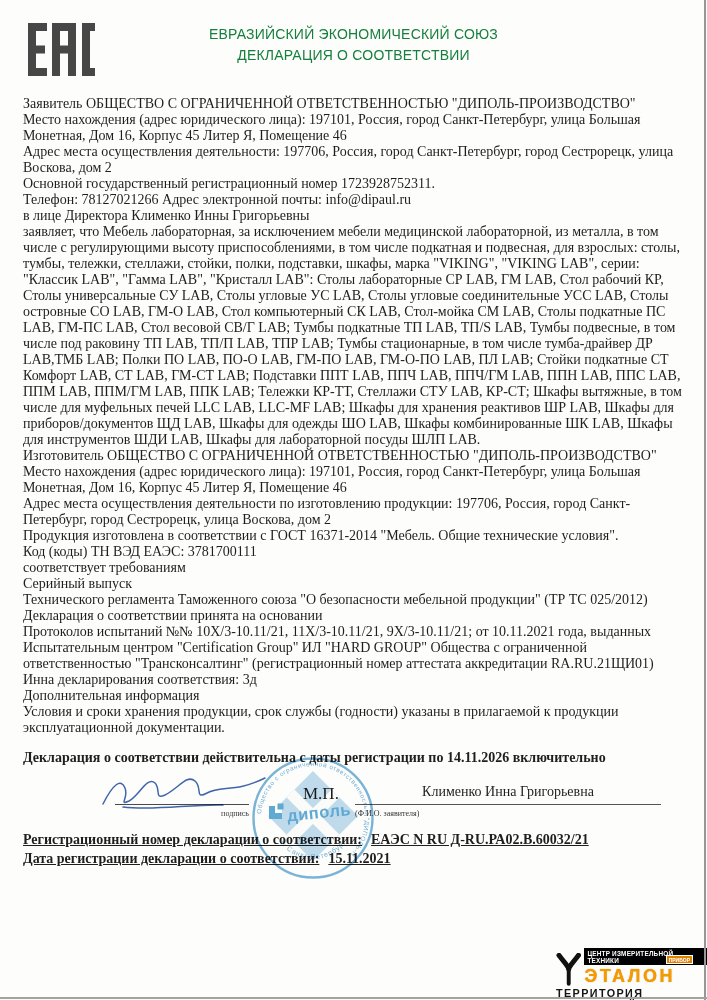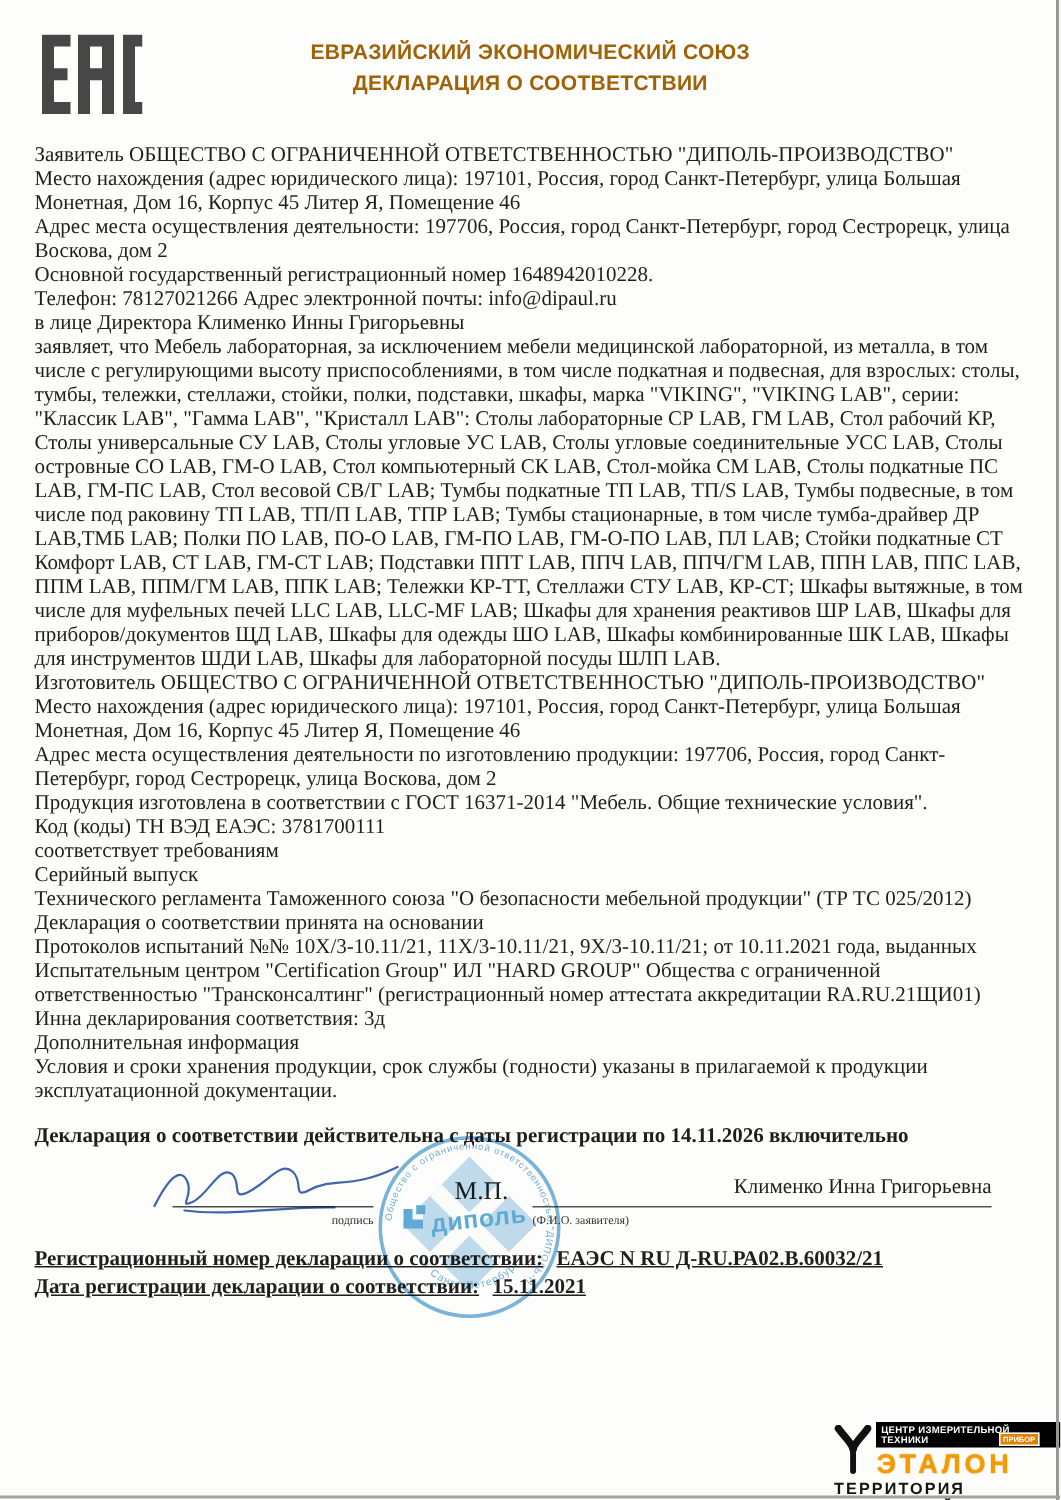--- a/index.html
+++ b/index.html
@@ -1,48 +1,48 @@
 <!DOCTYPE html>
 <html><head>
 <meta charset="utf-8">
 <style>
   html,body{margin:0;padding:0;background:#e8e8e8;}
   .page{position:relative;width:707px;height:1000px;background:#fdfdfc;overflow:hidden;
         font-family:"Liberation Serif", serif;color:#1e1e1e;}
   
   .eac-logo{position:absolute;left:28px;top:23px;}
   .hdr{position:absolute;left:0;top:24px;width:100%;text-align:center;
-       font-family:"Liberation Sans", sans-serif;font-weight:bold;font-size:14px;
-       line-height:21px;color:#a16207;letter-spacing:.2px;}
+       font-family:"Liberation Sans", sans-serif;font-weight:normal;font-size:14px;
+       line-height:21px;color:#15803d;letter-spacing:.2px;}
   
   .content{position:absolute;left:23px;top:96px;width:662px;font-size:14px;line-height:16px;}
   .content p{margin:0;padding:0;}
   .content b{font-weight:normal;}
   .validity{margin-top:14px !important;font-weight:bold;}
   
   .sig-block{position:relative;height:54px;margin-top:8px;}
   .sigline{position:absolute;border-top:1px solid #4a4a4a;}
   .sig-l1{left:92px;top:30px;width:134px;}
   .sig-lab1{position:absolute;left:92px;top:32px;width:134px;text-align:right;
             font-size:8px;color:#333;}
   .mp{position:absolute;left:280px;top:12px;font-size:17px;}
-  .sig-name{position:absolute;left:332px;top:10px;width:306px;text-align:right;font-size:14px;}
+  .sig-name{position:absolute;left:332px;top:10px;width:306px;text-align:center;font-size:14px;}
   .sig-l2{left:332px;top:30px;width:306px;border-top-color:#555;}
   .sig-lab2{position:absolute;left:332px;top:32px;width:306px;text-align:left;
             font-size:8px;color:#333;}
   
   .reg{margin-top:2px;font-weight:bold;font-size:14px;line-height:19px;text-decoration:underline;}
   .reg .val{margin-left:9px;}
   
   .stamp{position:absolute;left:251px;top:756px;mix-blend-mode:multiply;opacity:.88;}
   
   .autograph{position:absolute;left:95px;top:766px;mix-blend-mode:multiply;}
   
   .etl{position:absolute;left:556px;top:948px;font-family:"Liberation Sans", sans-serif;}
-  .etl-row{display:flex;align-items:center;}
+  .etl-row{display:flex;align-items:flex-end;}
   .etl-col{margin-left:3px;position:relative;}
   .etl-banner{display:inline-block;background:#000;color:#fff;font-size:6.4px;font-weight:bold;
               letter-spacing:.2px;padding:1.5px 3px;}
   .etl-name{font-size:18px;font-weight:bold;color:#f59b00;letter-spacing:2.5px;line-height:19px;
             text-shadow:0 0 1px #c97a00;}
   .etl-badge{position:absolute;right:14px;top:7px;background:#e07f00;color:#fff;font-size:5px;
              font-weight:bold;padding:.5px 2px;border:0.5px solid #fff;}
   .etl-bottom{font-size:10.8px;font-weight:bold;color:#141414;letter-spacing:1.4px;margin-top:1px;}
   
   .edge-r{position:absolute;top:0;right:1px;width:2px;height:100%;background:#979797;}
@@ -72,21 +72,21 @@
   <div class="hdr">
     <div>ЕВРАЗИЙСКИЙ ЭКОНОМИЧЕСКИЙ СОЮЗ</div>
     <div>ДЕКЛАРАЦИЯ О СООТВЕТСТВИИ</div>
   </div>
 
   <div class="content">
     <div>
         <p><b>Заявитель</b> ОБЩЕСТВО С ОГРАНИЧЕННОЙ ОТВЕТСТВЕННОСТЬЮ "ДИПОЛЬ-ПРОИЗВОДСТВО"</p>
         <p>Место нахождения (адрес юридического лица): 197101, Россия, город Санкт-Петербург, улица Большая Монетная, Дом 16, Корпус 45 Литер Я, Помещение 46</p>
         <p>Адрес места осуществления деятельности: 197706, Россия, город Санкт-Петербург, город Сестрорецк, улица Воскова, дом 2</p>
-        <p>Основной государственный регистрационный номер 1648942010228.</p>
+        <p>Основной государственный регистрационный номер 1723928752311.</p>
         <p>Телефон: 78127021266 Адрес электронной почты: info@dipaul.ru</p>
         <p>в лице Директора Клименко Инны Григорьевны</p>
         <p><b>заявляет, что</b> Мебель лабораторная, за исключением мебели медицинской лабораторной, из металла, в том числе с регулирующими высоту приспособлениями, в том числе подкатная и подвесная, для взрослых: столы, тумбы, тележки, стеллажи, стойки, полки, подставки, шкафы, марка "VIKING", "VIKING LAB", серии: "Классик LAB", "Гамма LAB", "Кристалл LAB": Столы лабораторные СР LAB, ГМ LAB, Стол рабочий КР, Столы универсальные СУ LAB, Столы угловые УС LAB, Столы угловые соединительные УСС LAB, Столы островные СО LAB, ГМ-О LAB, Стол компьютерный СК LAB, Стол-мойка СМ LAB, Столы подкатные ПС LAB, ГМ-ПС LAB, Стол весовой СВ/Г LAB; Тумбы подкатные ТП LAB, ТП/S LAB, Тумбы подвесные, в том числе под раковину ТП LAB, ТП/П LAB, ТПР LAB; Тумбы стационарные, в том числе тумба-драйвер ДР LAB,ТМБ LAB; Полки ПО LAB, ПО-О LAB, ГМ-ПО LAB, ГМ-О-ПО LAB, ПЛ LAB; Стойки подкатные СТ Комфорт LAB, СТ LAB, ГМ-СТ LAB; Подставки ППТ LAB, ППЧ LAB, ППЧ/ГМ LAB, ППН LAB, ППС LAB, ППМ LAB, ППМ/ГМ LAB, ППК LAB; Тележки КР-ТТ, Стеллажи СТУ LAB, КР-СТ; Шкафы вытяжные, в том числе для муфельных печей LLC LAB, LLC-MF LAB; Шкафы для хранения реактивов ШР LAB, Шкафы для приборов/документов ЩД LAB, Шкафы для одежды ШО LAB, Шкафы комбинированные ШК LAB, Шкафы для инструментов ШДИ LAB, Шкафы для лабораторной посуды ШЛП LAB.</p>
         <p>Изготовитель ОБЩЕСТВО С ОГРАНИЧЕННОЙ ОТВЕТСТВЕННОСТЬЮ "ДИПОЛЬ-ПРОИЗВОДСТВО"</p>
         <p>Место нахождения (адрес юридического лица): 197101, Россия, город Санкт-Петербург, улица Большая Монетная, Дом 16, Корпус 45 Литер Я, Помещение 46</p>
         <p>Адрес места осуществления деятельности по изготовлению продукции: 197706, Россия, город Санкт-Петербург, город Сестрорецк, улица Воскова, дом 2</p>
         <p>Продукция изготовлена в соответствии с ГОСТ 16371-2014 "Мебель. Общие технические условия".</p>
         <p>Код (коды) ТН ВЭД ЕАЭС: 3781700111</p>
         <p><b>соответствует требованиям</b></p>
         <p>Серийный выпуск</p>

